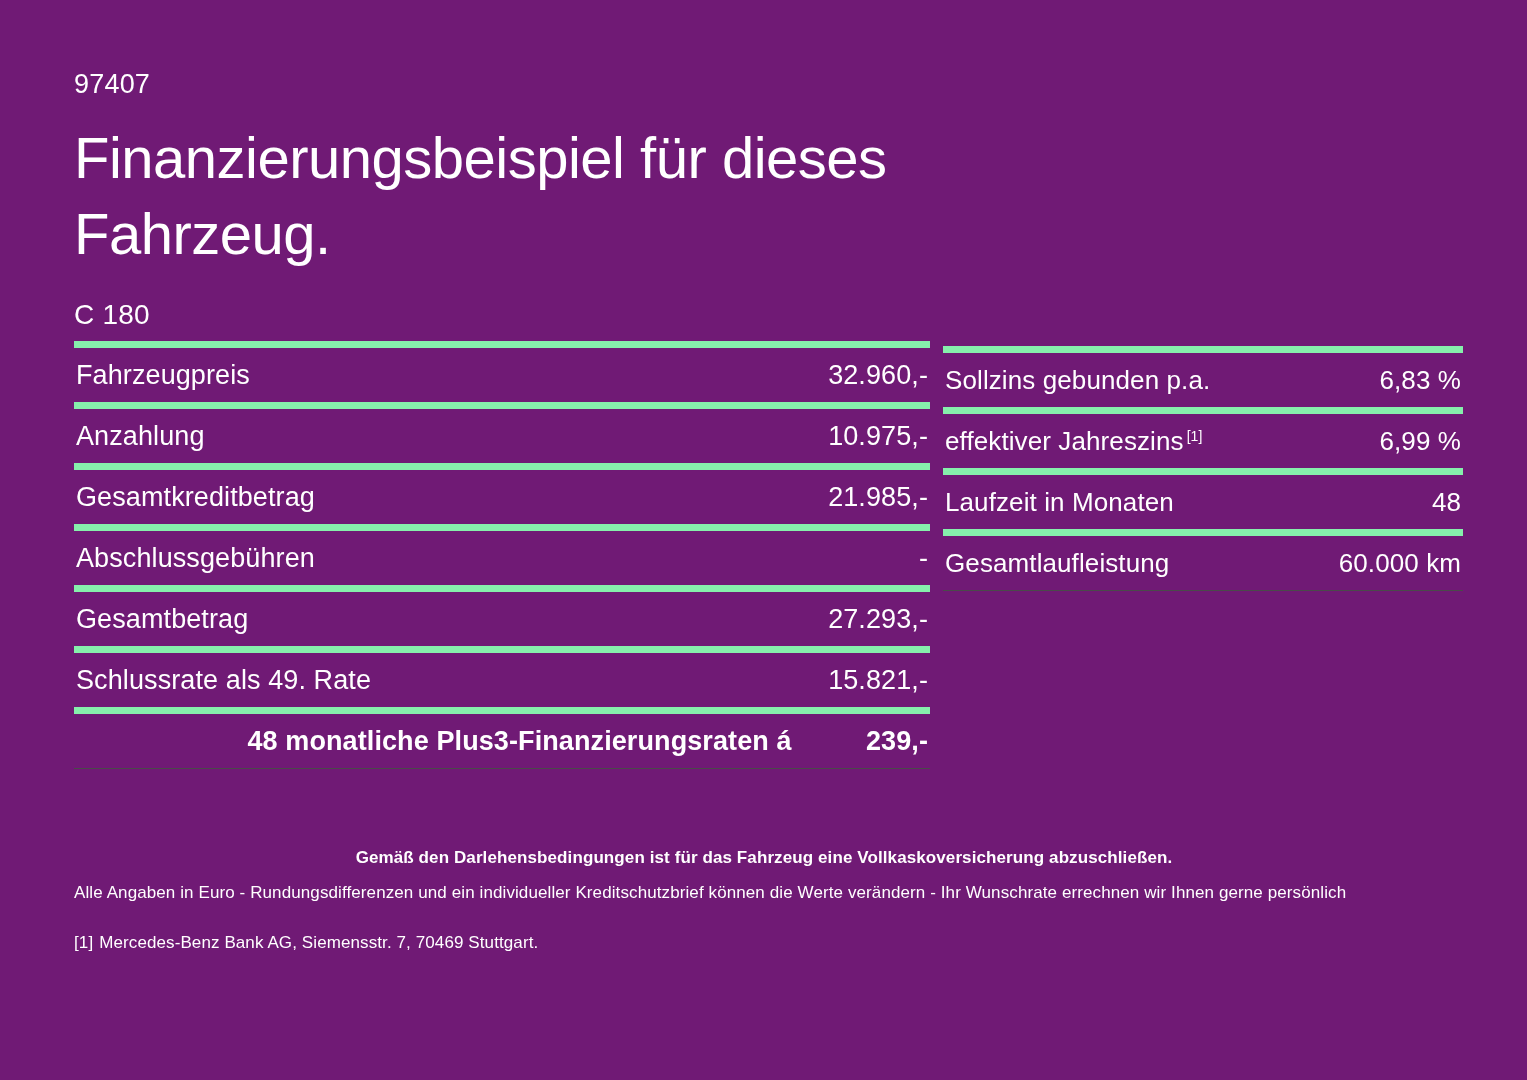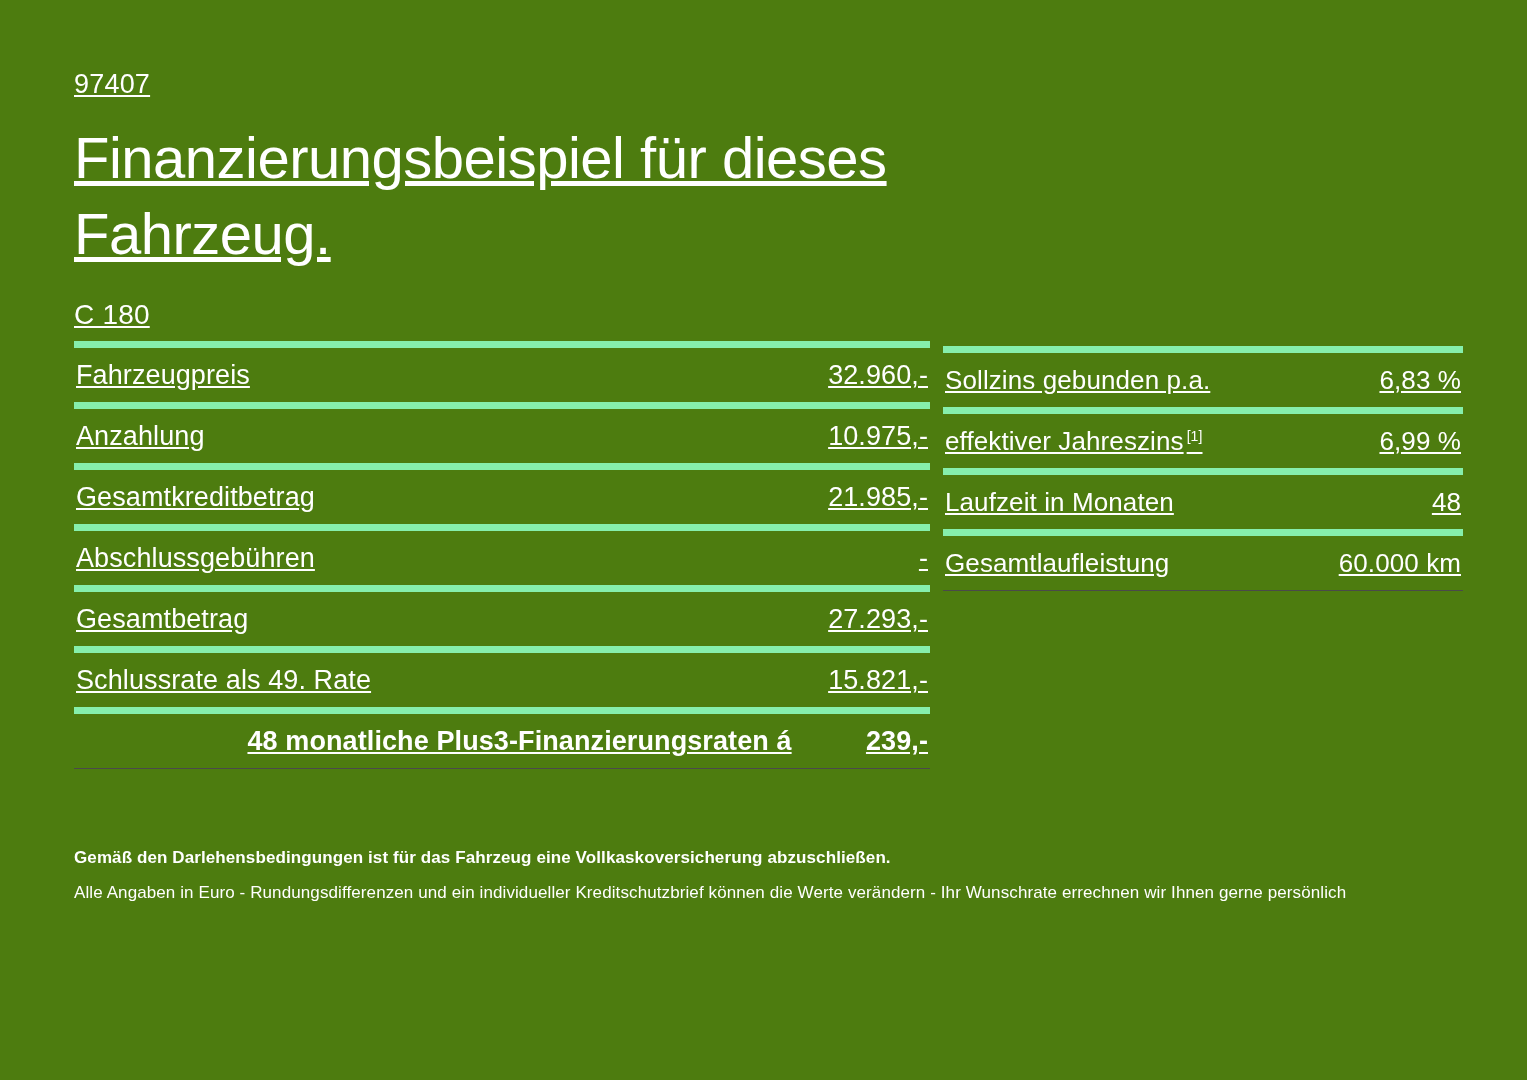--- a/index.html
+++ b/index.html
@@ -12,24 +12,23 @@
     height: 1080px;
     overflow: hidden;
     font-family: "Liberation Sans", sans-serif;
     color: #ffffff;
     -webkit-font-smoothing: antialiased;
   }
   .page {
     position: relative;
     width: 1527px;
     height: 1080px;
-    background: #4d7c0f;
+    background: #701a75;
     box-sizing: border-box;
     padding: 60px 70px 0 74px;
-    text-decoration: underline;
   }
   .ref-number {
     font-size: 27px;
     font-weight: 400;
     letter-spacing: 0.2px;
     color: #ffffff;
     line-height: 1.2;
     margin: 8px 0 20px 0;
   }
   .headline {
@@ -102,20 +101,21 @@
     top: 845px;
     width: 1380px;
   }
   .note-bold {
     font-size: 17px;
     font-weight: 700;
     color: #ffffff;
     line-height: 1.55;
     letter-spacing: 0.1px;
     margin-bottom: 8px;
+    text-align: center;
   }
   .note-line {
     font-size: 17px;
     font-weight: 400;
     color: #ffffff;
     line-height: 1.62;
     letter-spacing: 0.1px;
   }
   .note-footnote {
     font-size: 17px;
@@ -197,15 +197,18 @@
           </tr>
         </tbody>
       </table>
     </div>
 
   </div>
 
   <div class="notes">
     <div class="note-bold">Gemäß den Darlehensbedingungen ist für das Fahrzeug eine Vollkaskoversicherung abzuschließen.</div>
     <div class="note-line">Alle Angaben in Euro - Rundungsdifferenzen und ein individueller Kreditschutzbrief können die Werte verändern - Ihr Wunschrate errechnen wir Ihnen gerne persönlich</div>
+    <div class="note-footnote">
+      <span class="mark">[1]</span><span>Mercedes-Benz Bank AG, Siemensstr. 7, 70469 Stuttgart.</span>
+    </div>
   </div>
 
 </div>
 
 </body></html>

